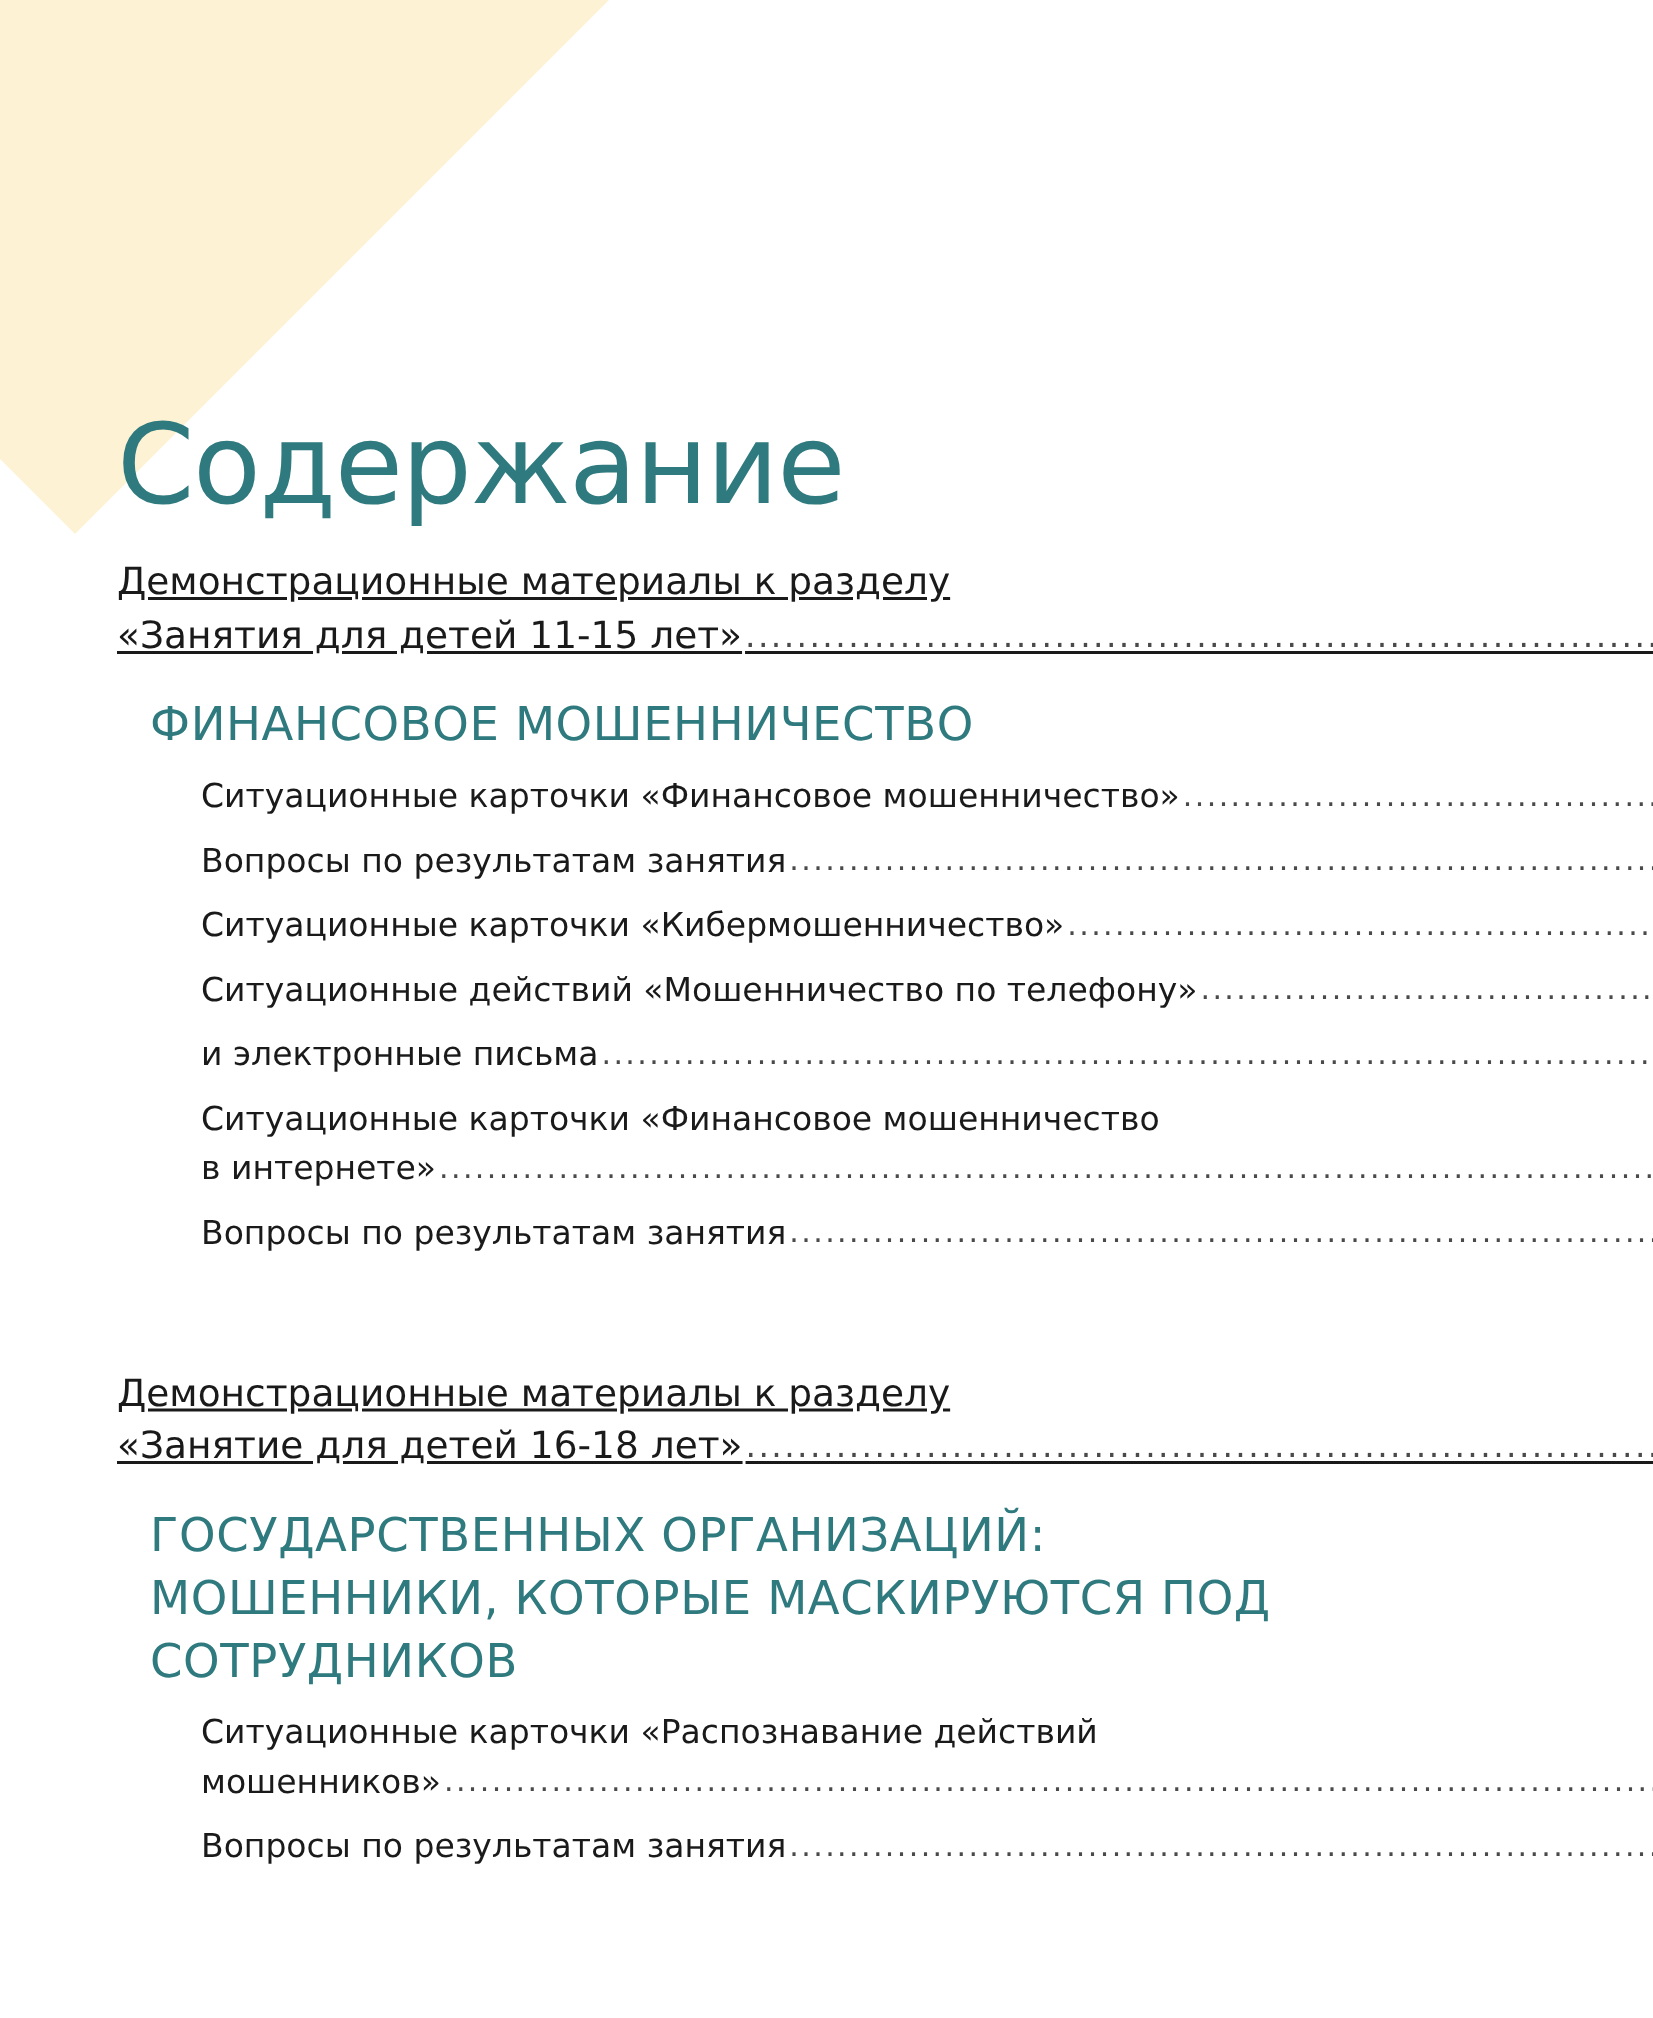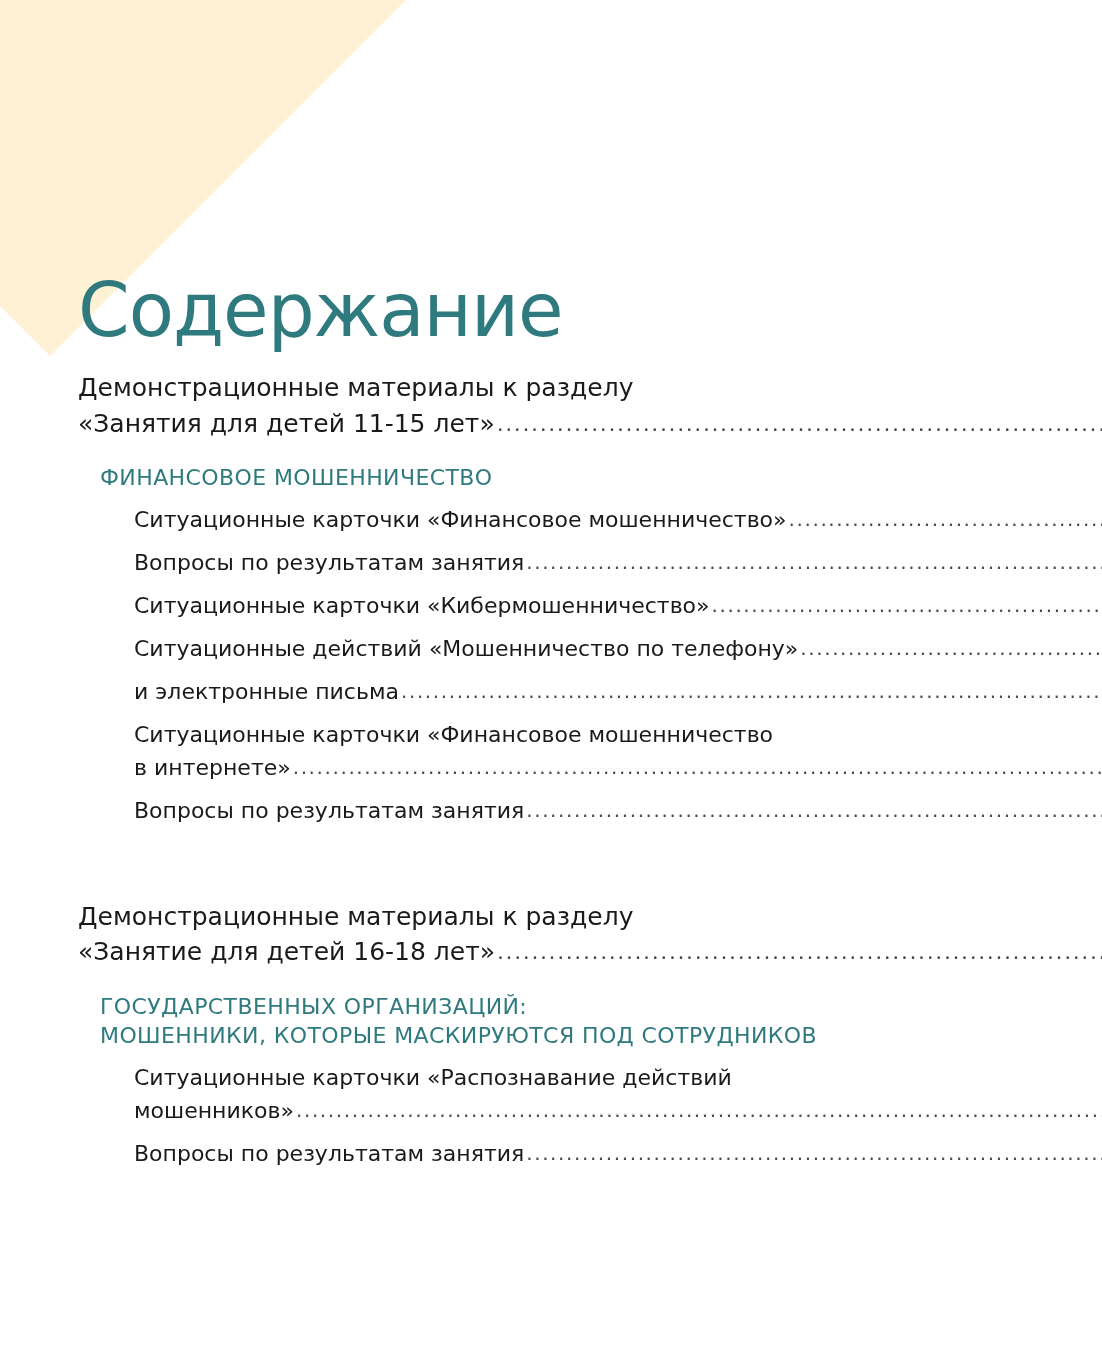--- a/index.html
+++ b/index.html
@@ -52,20 +52,21 @@
   .major {
     color: #1a1a1a;
     font-size: 25px;
     line-height: 1.42;
     margin-top: 28px;
     margin-bottom: 10px;
   }
   .major.first { margin-top: 0; }
   .major .line {
     display: block;
+    text-decoration: underline;
   }
   .dotrow {
     display: flex;
     align-items: baseline;
     width: 100%;
   }
   .dotrow .txt {
     white-space: pre;
     text-align: center;
   }
@@ -76,21 +77,21 @@
     margin: 0 2px;
     letter-spacing: 1.6px;
     color: #4a4a4a;
     font-size: 22px;
     position: relative;
     top: -1px;
   }
   
   .subhead {
     color: #2f7a7e;
-    font-size: 22px;
+    font-size: 31px;
     letter-spacing: 0.4px;
     line-height: 1.35;
     margin-top: 22px;
     margin-bottom: 10px;
     padding-left: 22px;
   }
   .subhead .line { display: block; }
   
   .entry {
     color: #1a1a1a;

